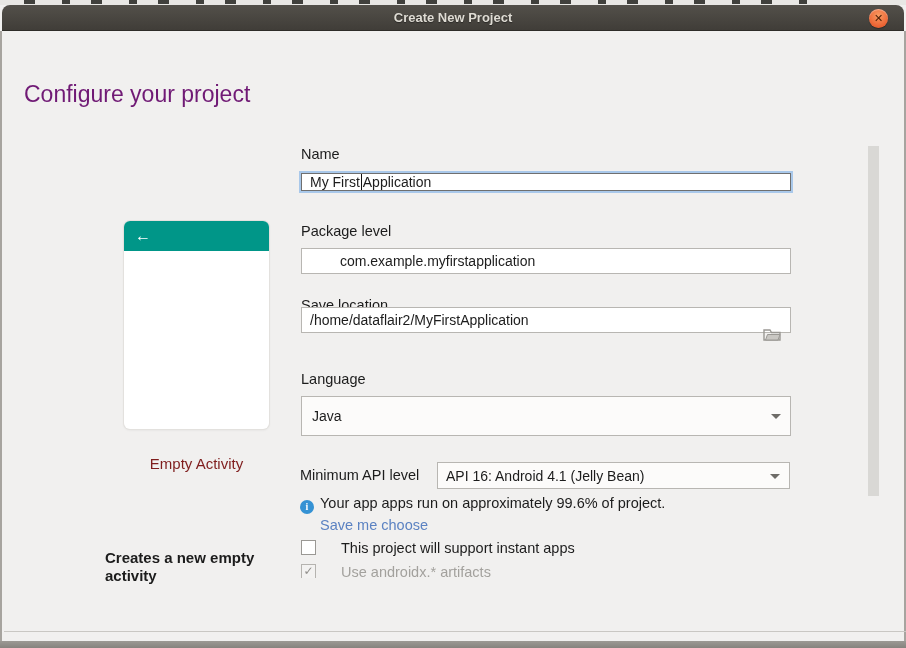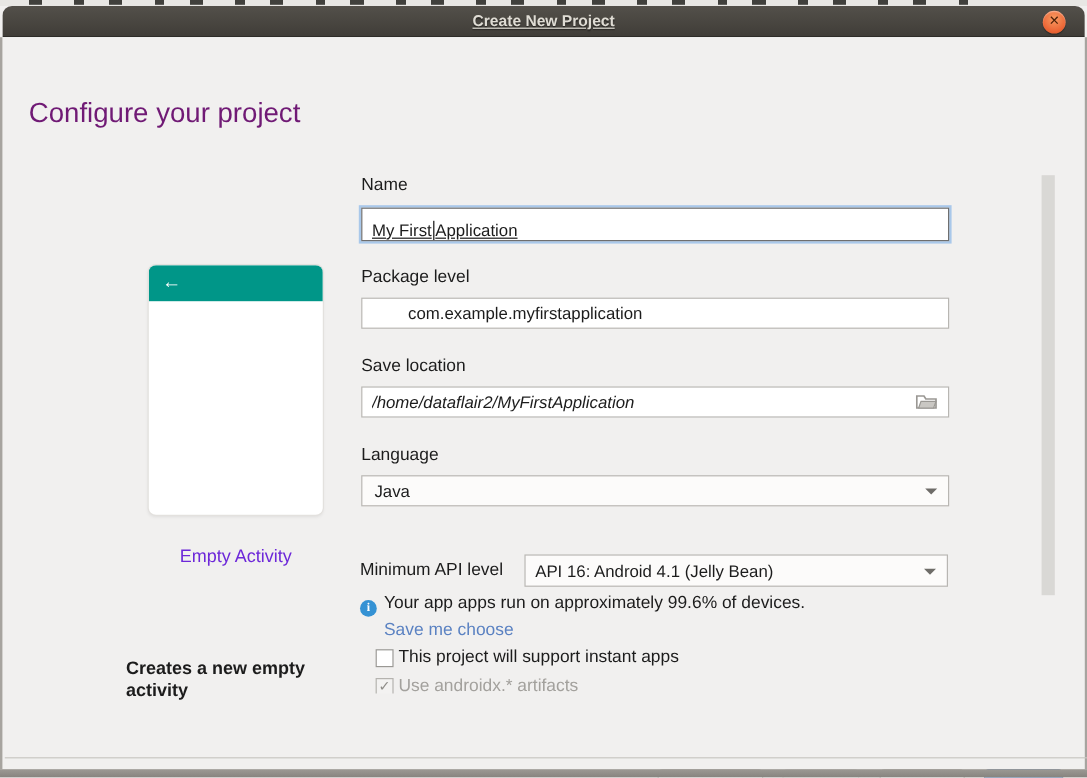--- a/index.html
+++ b/index.html
@@ -25,21 +25,20 @@
   .titlebar {
     position: absolute; left: 2px; top: 5px; width: 902px; height: 26px;
     background: linear-gradient(#53504a, #403d38);
     border-radius: 8px 8px 0 0;
     border-bottom: 1px solid #2e2c28;
   }
   .titlebar-text {
     position: absolute; left: 0; right: 0; top: 5px;
     text-align: center; font-size: 13px; font-weight: bold; color: #dfdcd4;
     text-shadow: 0 1px 1px rgba(0,0,0,.4);
-    text-decoration: underline;
   }
   .close-btn {
     position: absolute; right: 16px; top: 4px; width: 19px; height: 19px;
     border-radius: 50%;
     background: radial-gradient(circle at 50% 35%, #f89b62, #ec6636 65%, #d9501f);
     border: 1px solid #9335166;
     box-shadow: inset 0 1px 1px rgba(255,255,255,.4), 0 1px 1px rgba(0,0,0,.35);
     color: #4d2008; font-size: 11px; font-weight: bold;
     display: flex; align-items: center; justify-content: center;
     cursor: pointer; line-height: 1;
@@ -66,21 +65,21 @@
     box-shadow: 0 0 0 1px #e3e1de, 0 1px 3px rgba(0,0,0,.08);
     overflow: hidden;
   }
   .phone-header {
     height: 30px; background: #009688;
     display: flex; align-items: center; padding-left: 11px;
   }
   .back-arrow { color: #ffffff; font-size: 16px; line-height: 1; }
   .activity-name {
     position: absolute; left: 122px; top: 424px; width: 145px;
-    text-align: center; font-size: 15px; color: #6d28d9;
+    text-align: center; font-size: 15px; color: #7f1d1d;
   }
   .activity-desc {
     position: absolute; left: 103px; top: 518px; width: 165px;
     font-size: 15px; line-height: 18px; color: #1c1c1c; font-weight: bold;
   }
   
   .form-scroll {
     position: absolute; left: 290px; top: 100px; width: 560px; height: 447px;
     overflow: hidden;
   }
@@ -90,37 +89,37 @@
   .lbl-save     { left: 9px; top: 166px; }
   .lbl-language { left: 9px; top: 240px; }
 
   .text-input {
     position: absolute; left: 9px; width: 490px; height: 26px;
     background: #ffffff; border: 1px solid #b8b6b2;
     font-family: "Liberation Sans", "DejaVu Sans", sans-serif;
     font-size: 14px; color: #1c1c1c; padding: 0 8px;
   }
   .inp-name {
-    top: 42px; height: 28px;
+    top: 42px; height: 18px;
     border: 1px solid #6f6f6f;
     box-shadow: 0 0 0 2px #a9c8ea;
-    display: flex; align-items: flex-end; text-decoration: underline;
+    display: flex; align-items: flex-end;
   }
   .caret { width: 1px; height: 16px; background: #111; margin: 0 1px; }
   .inp-package { top: 117px; padding-left: 38px; }
-  .inp-save    { top: 191px; padding-right: 30px; font-style: italic; }
+  .inp-save    { top: 176px; padding-right: 30px; }
   .folder-icon {
     position: absolute; left: 471px; top: 197px; width: 18px; height: 14px;
   }
   .dropdown {
     position: absolute; background: #fcfbfa; border: 1px solid #b8b6b2;
     font-size: 14px; color: #1c1c1c;
     display: flex; align-items: center; padding: 0 8px; cursor: pointer;
   }
-  .dd-language { left: 9px; top: 265px; width: 490px; height: 26px; padding-left: 10px; }
+  .dd-language { left: 9px; top: 265px; width: 490px; height: 40px; padding-left: 10px; }
   .dd-api      { left: 145px; top: 331px; width: 353px; height: 27px; }
   .dd-arrow {
     position: absolute; right: 9px; top: 50%; margin-top: -2px;
     width: 0; height: 0;
     border-left: 5px solid transparent; border-right: 5px solid transparent;
     border-top: 5px solid #6e6c68;
   }
   .lbl-api { left: 8px; top: 336px; }
 
   .info-row { position: absolute; left: 8px; top: 364px; font-size: 14.5px; color: #1c1c1c; }
@@ -129,22 +128,22 @@
     background: #3592d4; color: #fff; font-size: 10px; font-weight: bold;
     text-align: center; line-height: 14px; margin-right: 6px;
     vertical-align: -2px; font-family: "Liberation Serif", serif;
   }
   .info-row b { font-weight: normal; }
   .help-link {
     position: absolute; left: 28px; top: 386px;
     font-size: 14.5px; color: #5b82c2; cursor: pointer;
   }
   .checkbox-row {
-    position: absolute; left: 21px; font-size: 14.5px; color: #1c1c1c;
-    display: flex; align-items: center; gap: 4px;
+    position: absolute; left: 9px; font-size: 14.5px; color: #1c1c1c;
+    display: flex; align-items: flex-start; gap: 25px;
   }
   .cb-instant { top: 409px; }
   .cb-androidx { top: 433px; color: #a3a19d; }
   .checkbox {
     width: 15px; height: 15px; background: #ffffff;
     border: 1px solid #9a9894; flex: 0 0 auto;
   }
   .checkbox.checked {
     background: #f3f2f1; border-color: #b5b3af;
     color: #8f8d89; font-size: 12px; line-height: 13px; text-align: center;
@@ -234,21 +233,21 @@
       <span class="dd-arrow"></span>
     </div>
 
     <div class="field-label lbl-api">Minimum API level</div>
     <div class="dropdown dd-api">
       <span>API 16: Android 4.1 (Jelly Bean)</span>
       <span class="dd-arrow"></span>
     </div>
 
     <div class="info-row">
-      <span class="info-icon">i</span><span>Your app apps run on approximately </span><b>99.6%</b><span> of devices.</span>
+      <span class="info-icon">i</span><span>Your app apps run on approximately </span><b>99.6%</b><span> of project.</span>
     </div>
     <div class="help-link">Save me choose</div>
 
     <div class="checkbox-row cb-instant">
       <span class="checkbox"></span>
       <span>This project will support instant apps</span>
     </div>
 
     <div class="checkbox-row cb-androidx">
       <span class="checkbox checked">

